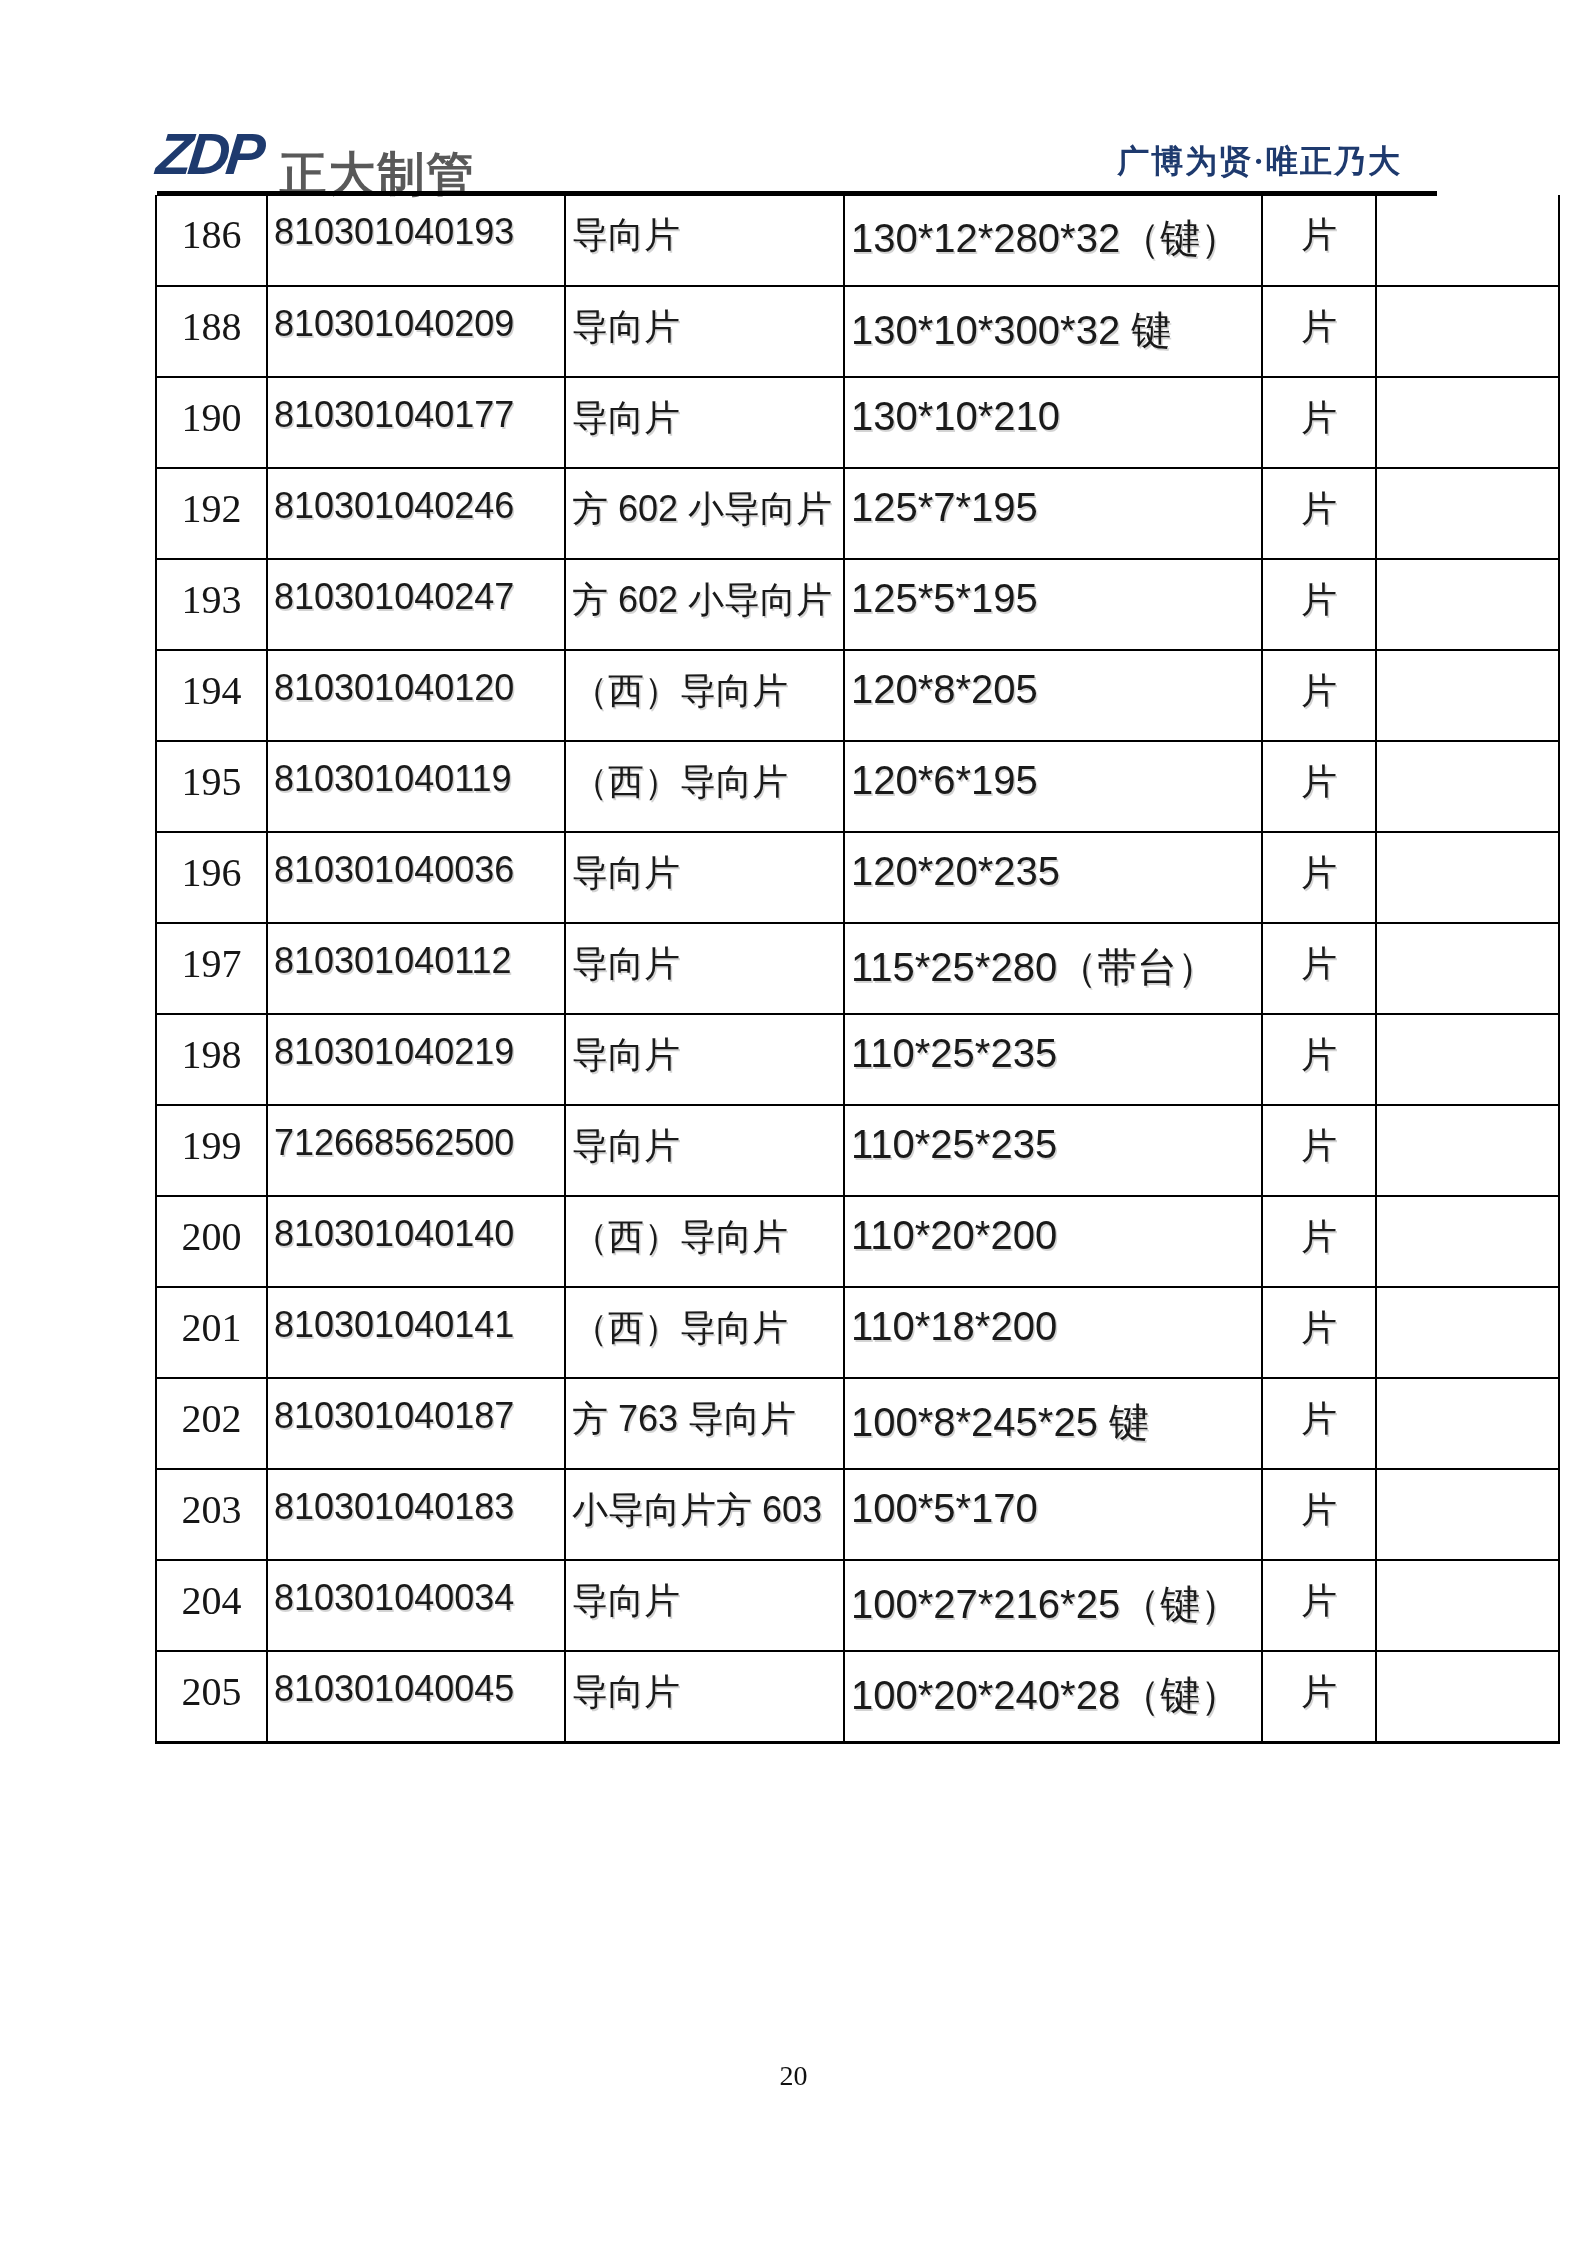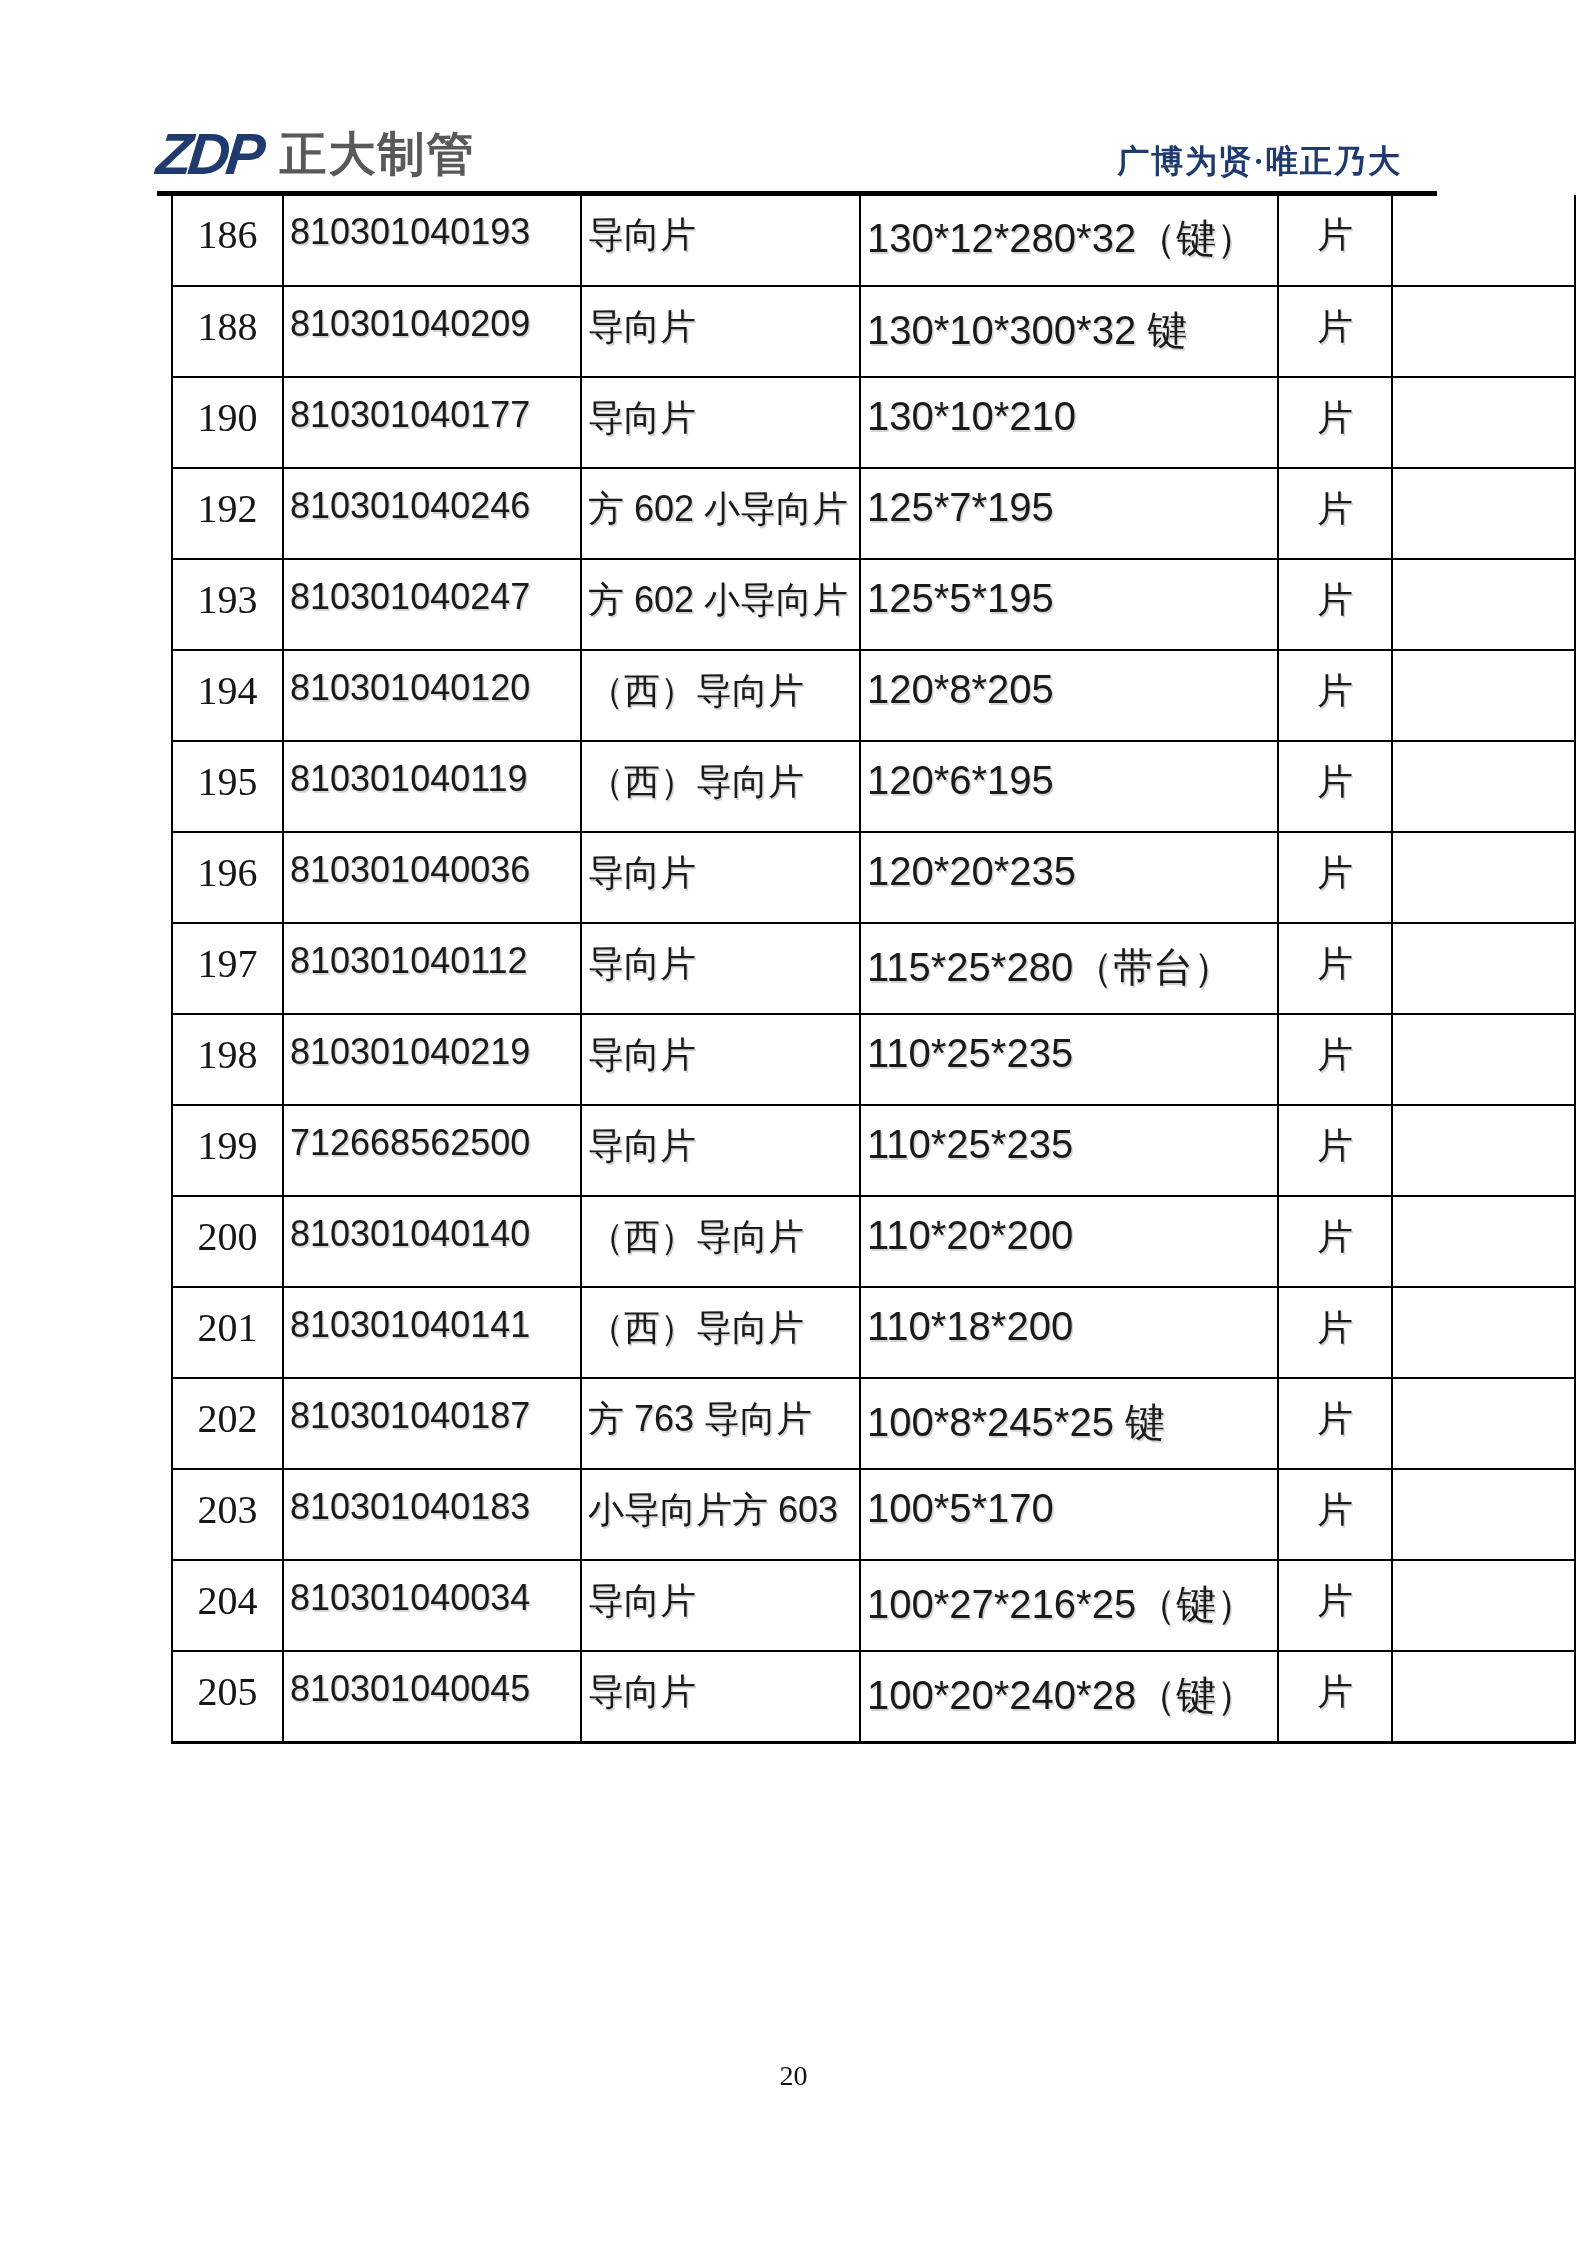--- a/index.html
+++ b/index.html
@@ -15,35 +15,36 @@
   .logo-mark {
     display:inline-block; font-family:"Liberation Sans", sans-serif;
     font-weight:bold; font-style:italic; font-size:58px; line-height:52px;
     letter-spacing:-4px; transform:skewX(-6deg);
     color:var(--brand-navy,#1e3a6e);
   }
   .logo-company {
     display:inline-block; margin-left:14px; vertical-align:top;
     font-weight:bold; font-size:47px; line-height:52px; letter-spacing:2px;
     color:var(--logo-gray,#595959);
+    margin-top:20px;
   }
   .slogan {
     position:absolute; right:185px; top:140px;
     font-family:"Liberation Serif", serif; font-weight:bold;
     font-size:32px; letter-spacing:2px; color:var(--brand-navy,#1e3a6e);
     white-space:nowrap;
   }
 
   
   .table-top-border {
     position:absolute; left:157px; top:191px; width:1280px; height:5px;
     background:var(--border,#000);
   }
   table.parts {
-    position:absolute; left:171px; top:195px; width:1403px;
+    position:absolute; left:155px; top:195px; width:1403px;
     border-collapse:collapse; table-layout:fixed;padding-left:36px;
   }
   table.parts td {
     border:2px solid var(--border,#000);
     height:91px; box-sizing:border-box;
     vertical-align:top; padding:16px 6px 0 6px;
     overflow:hidden; white-space:nowrap;
   }
   table.parts tr:first-child td { border-top:none; }
   table.parts tr:last-child td { border-bottom:3px solid var(--border,#000); }

